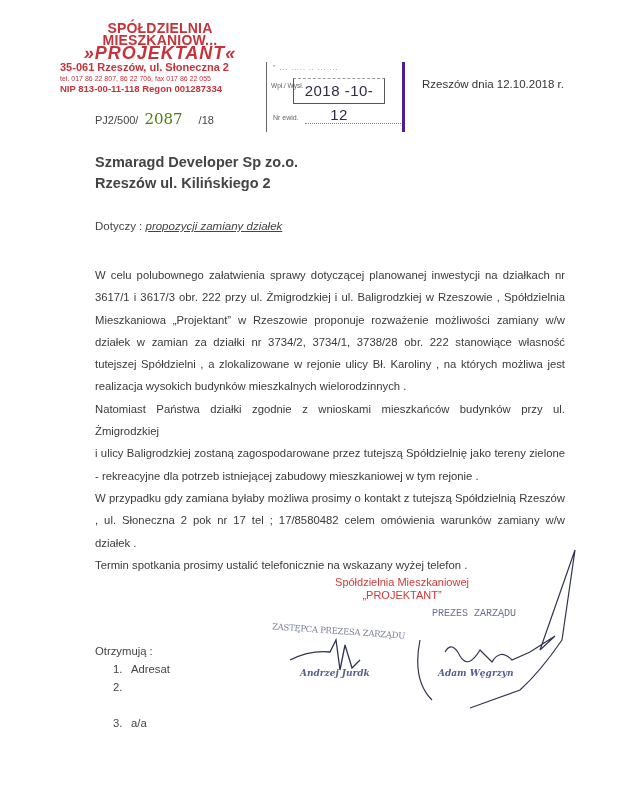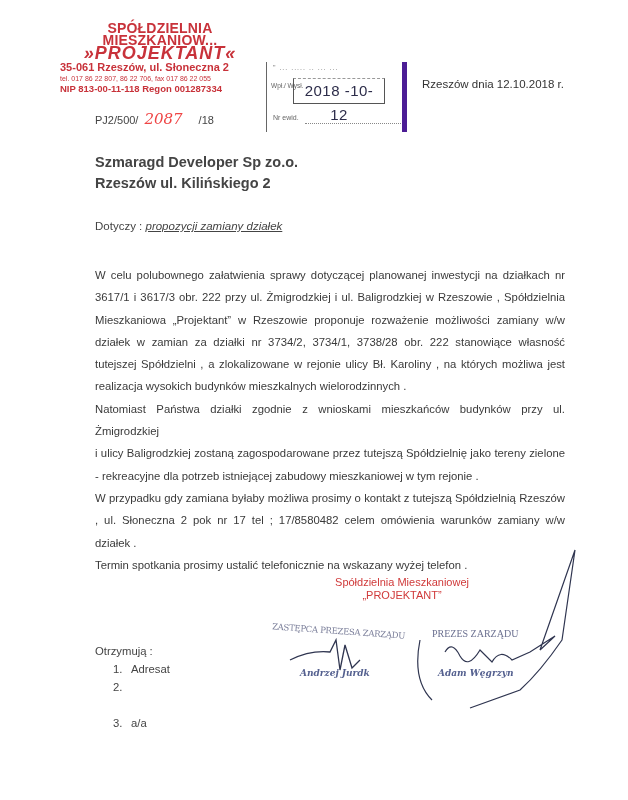--- a/index.html
+++ b/index.html
@@ -10,44 +10,44 @@
   .abs { position: absolute; }
   
   .stamp-co { left: 60px; top: 22px; width: 200px; color: #c8323a; text-align: center; }
   .stamp-co .l1 { font-size: 14px; font-weight: bold; letter-spacing: 0.2px; line-height: 12px; }
   .stamp-co .l2 { font-size: 18px; font-weight: bold; font-style: italic; letter-spacing: 1px; line-height: 15px; }
   .stamp-co .l3 { font-size: 11px; font-weight: bold; line-height: 13px; text-align: left; }
   .stamp-co .l4 { font-size: 7px; line-height: 9px; text-align: left; }
   .stamp-co .l5 { font-size: 9.5px; font-weight: bold; line-height: 11px; text-align: left; }
   
   .ref { left: 95px; top: 110px; font-size: 11px; color: #444; }
-  .ref .hand { font-family: "DejaVu Serif", serif; font-style: italic; font-size: 15px; color: #ef4444; margin: 0 16px 0 6px; }
+  .ref .hand { font-family: "DejaVu Serif", serif; font-size: 15px; color: #4d7c0f; margin: 0 16px 0 6px; }
   
-  .in-stamp { left: 266px; top: 62px; width: 135px; height: 70px; border-left: 1px solid #666; border-right: 5px solid #4c1d95; }
+  .in-stamp { left: 266px; top: 62px; width: 135px; height: 70px; border-left: 1px solid #666; border-right: 3px solid #4c1d95; }
   .in-stamp .top { position: absolute; left: 6px; top: 2px; font-size: 7px; color: #777; letter-spacing: 1px; }
   .in-stamp .lbl { position: absolute; left: 4px; top: 20px; font-size: 6.5px; color: #666; line-height: 8px; }
   .in-stamp .datebox { position: absolute; left: 26px; top: 16px; width: 90px; height: 24px; border: 1.5px solid #555; border-top: 1px dashed #999;
     font-family: "Liberation Sans", sans-serif; font-size: 15px; color: #2d2d4a; line-height: 24px; text-align: center; letter-spacing: 0.5px; }
   .in-stamp .ewid { position: absolute; left: 6px; top: 52px; font-size: 7px; color: #666; }
   .in-stamp .ewid-line { position: absolute; left: 38px; top: 61px; width: 96px; border-bottom: 1px dotted #888; }
   .city-date { left: 422px; top: 78px; font-size: 11.5px; color: #333; }
   
   .addressee { left: 95px; top: 152px; font-size: 14.5px; font-weight: bold; color: #444; line-height: 21px; }
   .subject { left: 95px; top: 220px; font-size: 11.5px; color: #444; }
   .subject .val { font-style: italic; text-decoration: underline; }
   
   .body { left: 95px; top: 264px; width: 470px; font-size: 11.3px; line-height: 22.3px; color: #3a3a3a; }
   .body p { margin: 0; }
   .body .just { text-align: justify; text-align-last: justify; }
   
   .board { left: 322px; top: 576px; width: 160px; text-align: center; color: #d03a3a; font-size: 11px; line-height: 13px; }
   .board .t1 { font-size: 12.5px; }
   .deputy { left: 272px; top: 626px; font-family: "DejaVu Serif", serif; font-size: 8.5px; color: #7b7f9a; transform: rotate(4deg); letter-spacing: -0.3px; }
   .deputy-name { left: 300px; top: 668px; font-family: "DejaVu Serif", serif; font-style: italic; font-weight: bold; font-size: 9px; color: #54608f; }
-  .president { left: 432px; top: 628px; font-family: Liberation Serif, serif; font-size: 10px; color: #6b7090; }
+  .president { left: 432px; top: 608px; font-family: Liberation Mono, monospace; font-size: 10px; color: #6b7090; }
   .president-name { left: 438px; top: 668px; font-family: "DejaVu Serif", serif; font-style: italic; font-weight: bold; font-size: 9px; color: #54608f; }
   svg.sig { position: absolute; left: 0; top: 0; pointer-events: none; }
   
   .recipients { left: 95px; top: 642px; font-size: 11.3px; color: #444; line-height: 18px; }
   .recipients ol { margin: 0; padding: 0; list-style: none; }
   .recipients li { margin-left: 18px; }
   .recipients li .num { display: inline-block; width: 18px; }
   .recipients li.gap { margin-top: 18px; }
 </style>
 </head>

